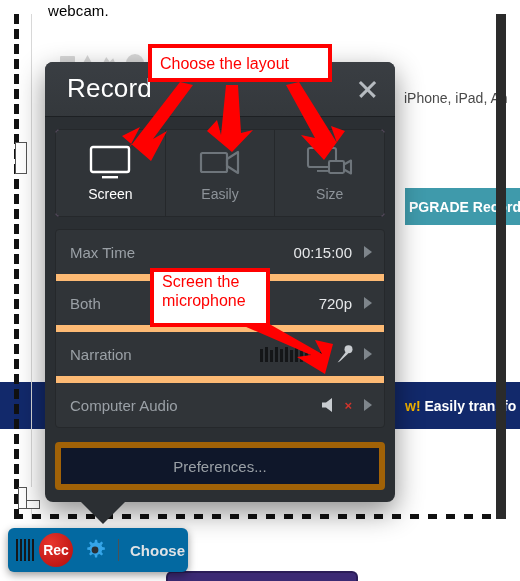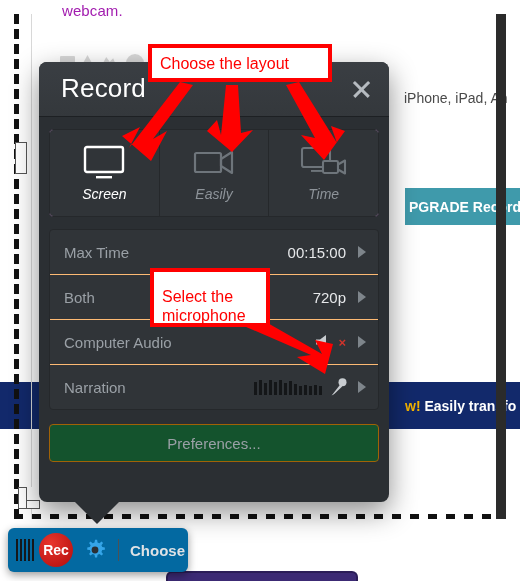--- a/index.html
+++ b/index.html
@@ -8,22 +8,22 @@
     background:#ffffff;
     font-family:"Liberation Sans", sans-serif;
     overflow:hidden;
     position:relative;
   }
 
   
   #page-bg{position:absolute;inset:0;background:#ffffff;}
 
   .bg-text-top{
-    position:absolute;left:62px;top:2px;
-    font-size:15px;color:#a21caf;letter-spacing:.1px;
+    position:absolute;left:48px;top:2px;
+    font-size:15px;color:#000000;letter-spacing:.1px;
   }
   .bg-text-right{
     position:absolute;left:404px;top:90px;
     font-size:14px;color:#4a4a4a;white-space:nowrap;
   }
 
   
   .ants{
     position:absolute;left:14px;top:14px;width:492px;height:505px;
     border-left:5px dashed #111;
@@ -100,21 +100,21 @@
   .faint-icons span{position:absolute;background:#b9b9b9;display:block;}
   .fi1{left:2px;top:8px;width:15px;height:9px;border-radius:1px;}
   .fi2{left:24px;top:7px;width:11px;height:10px;
        clip-path:polygon(50% 0,100% 100%,0 100%);}
   .fi3{left:44px;top:9px;width:14px;height:8px;
        clip-path:polygon(0 100%,30% 0,55% 60%,80% 15%,100% 100%);}
   .fi4{left:68px;top:6px;width:18px;height:12px;border-radius:9px 9px 0 0;}
 
   
   #record-dialog{
-    position:absolute;left:39px;top:62px;width:350px;height:440px;
+    position:absolute;left:45px;top:62px;width:350px;height:440px;
     background:#2b2f33;
     border-radius:8px;
     box-shadow:0 10px 28px rgba(0,0,0,.45);
     box-sizing:border-box;
     overflow:visible;
   }
   .dlg-titlebar{
     height:54px;position:relative;
     background:linear-gradient(180deg,#3a3e43 0%,#34383c 100%);
     border-radius:8px 8px 0 0;
@@ -134,21 +134,21 @@
   }
   .dlg-close:before{transform:rotate(45deg);}
   .dlg-close:after{transform:rotate(-45deg);}
 
   .dlg-body{padding:12px 10px 0 10px;}
 
   
   .layout-row{
     display:flex;background:#f0abfc;
     border:1px solid #25282b;border-radius:4px;
-    height:86px;overflow:hidden;font-style:italic;
+    height:86px;overflow:hidden;
   }
   .layout-opt{
     flex:1;display:flex;flex-direction:column;
     align-items:center;justify-content:center;
     cursor:pointer;position:relative;
     background:#303438;
   }
   .layout-opt + .layout-opt{border-left:1px solid #25282b;}
   .layout-opt .lbl{
     font-size:14px;color:#8d9399;margin-top:7px;
@@ -157,41 +157,41 @@
   .icon-box{height:34px;display:flex;align-items:center;justify-content:center;}
 
   
   .settings{
     margin-top:12px;background:#303438;
     border:1px solid #25282b;border-radius:4px;overflow:hidden;
   }
   .srow{
     height:44px;display:flex;align-items:center;
     padding:0 12px 0 14px;
-    border-bottom:1px solid #fdba74;
+    border-bottom:7px solid #fdba74;
     cursor:pointer;position:relative;
   }
   .srow:last-child{border-bottom:none;}
   .srow .name{font-size:15px;color:#9aa0a6;flex:1;}
   .srow .val{font-size:15px;color:#e6e8ea;margin-right:12px;}
   .chev{
     width:0;height:0;border-left:8px solid #7e858b;
     border-top:6px solid transparent;border-bottom:6px solid transparent;
   }
 
   .wave{display:flex;align-items:flex-end;height:16px;margin-right:8px;gap:2px;}
   .wave i{width:3px;background:#141618;display:block;}
 
   .mic-ico{width:18px;height:20px;margin-right:10px;position:relative;}
   .spk-ico{width:20px;height:16px;position:relative;margin-right:4px;}
   .spk-x{color:#d0342c;font-size:13px;font-weight:bold;margin-right:12px;}
 
   .prefs-btn{
     margin:14px 0 0 0;height:36px;
-    background:#14532d;border:1px solid #a16207;border-radius:4px;
+    background:#0f172a;border:6px solid #a16207;border-radius:4px;
     display:flex;align-items:center;justify-content:center;
     font-size:15px;color:#9aa0a6;cursor:pointer;
   }
   
   .dlg-tail{
     position:absolute;left:36px;bottom:-22px;width:0;height:0;
     border-left:22px solid transparent;border-right:22px solid transparent;
     border-top:22px solid #2b2f33;
   }
 
@@ -214,21 +214,21 @@
   .gear-btn{margin-left:10px;cursor:pointer;display:flex;align-items:center;}
   .rec-divider{width:1px;height:22px;background:#4c5155;margin-left:11px;}
   .cancel-btn{
     margin-left:11px;font-size:15px;font-weight:bold;color:#dfe2e5;cursor:pointer;
   }
 
   
   .callout{
     position:absolute;background:#ffffff;border:4px solid #ff0000;
     color:#ff0000;font-size:16px;line-height:19px;
-    padding:15px 8px;box-sizing:border-box;z-index:40;
+    padding:0 8px;box-sizing:border-box;z-index:40;
   }
   #callout-layout{left:148px;top:44px;width:184px;height:38px;
     display:flex;align-items:center;}
   #callout-mic{left:150px;top:268px;width:120px;height:59px;}
 
   svg.anno{position:absolute;left:0;top:0;width:520px;height:581px;
     pointer-events:none;z-index:35;}
 </style>
 </head>
 <body>
@@ -300,46 +300,35 @@
 
       <div class="layout-opt">
         <div class="icon-box">
           <svg width="52" height="34" viewBox="0 0 52 34">
             <rect x="4" y="3" width="28" height="19" rx="2" fill="none" stroke="#6e757b" stroke-width="2.1"></rect>
             <rect x="13" y="25" width="11" height="1.9" fill="#6e757b"></rect>
             <rect x="25" y="16" width="15" height="12" rx="1.4" fill="#2f3337" stroke="#6e757b" stroke-width="2.1"></rect>
             <path d="M40 19.5 L47 15.5 L47 28.5 L40 24.5 Z" fill="#2f3337" stroke="#6e757b" stroke-width="2.1" stroke-linejoin="round"></path>
           </svg>
         </div>
-        <div class="lbl">Time</div>
+        <div class="lbl">Size</div>
       </div>
     </div>
 
     <div class="settings">
 
       <div class="srow">
         <div class="name">Max Time</div>
         <div class="val">00:15:00</div>
         <div class="chev"></div>
       </div>
 
       <div class="srow">
         <div class="name">Both</div>
         <div class="val">720p</div>
-        <div class="chev"></div>
-      </div>
-
-      <div class="srow">
-        <div class="name">Computer Audio</div>
-        <div class="spk-ico">
-          <svg width="20" height="16" viewBox="0 0 20 16">
-            <path d="M2 5.5 H6 L12 1 V15 L6 10.5 H2 Z" fill="#c8ccd0"></path>
-          </svg>
-        </div>
-        <div class="spk-x">×</div>
         <div class="chev"></div>
       </div>
 
       <div class="srow">
         <div class="name">Narration</div>
         <div class="wave">
           <i style="height:13px"></i>
             <i style="height:15px"></i>
             <i style="height:12px"></i>
           <i style="height:15px"></i>
@@ -355,20 +344,31 @@
             <i style="height:9px"></i>
         </div>
         <div class="mic-ico">
           <svg width="18" height="20" viewBox="0 0 18 20">
             <circle cx="12.5" cy="5.2" r="4" fill="#c8ccd0"></circle>
             <path d="M10.2 7.6 L3.2 16.4 L1.6 18.4 L4 17.2 L12.2 9.6 Z" fill="#c8ccd0"></path>
           </svg>
         </div>
         <div class="chev"></div>
       </div>
+
+      <div class="srow">
+        <div class="name">Computer Audio</div>
+        <div class="spk-ico">
+          <svg width="20" height="16" viewBox="0 0 20 16">
+            <path d="M2 5.5 H6 L12 1 V15 L6 10.5 H2 Z" fill="#c8ccd0"></path>
+          </svg>
+        </div>
+        <div class="spk-x">×</div>
+        <div class="chev"></div>
+      </div>
     </div>
 
     <div class="prefs-btn">Preferences...</div>
   </div>
 
   <div class="dlg-tail"></div>
 </div>
 
 <div id="rec-bar">
   <div class="grip">
@@ -397,13 +397,13 @@
 
   <path d="M238,85 L226,85 L221,135 L217,120 L207,131 L232,152 L253,130 L241,133 Z" fill="#ff0000"></path>
 
   <path d="M286,85 L299,82 L337,143 L331,126 L345,131 L324,160 L301,135 L315,138 Z" fill="#ff0000"></path>
 
   <path d="M230,320 L250,313 L322,354 L315,340 L333,344 L325,374 L297,357 L311,355 Z" fill="#ff0000"></path>
 </svg>
 
 <div class="callout" id="callout-layout">Choose the layout</div>
 
-<div class="callout" id="callout-mic">Select the microphone</div>
+<div class="callout" id="callout-mic">Screen the microphone</div>
 
 </body></html>

